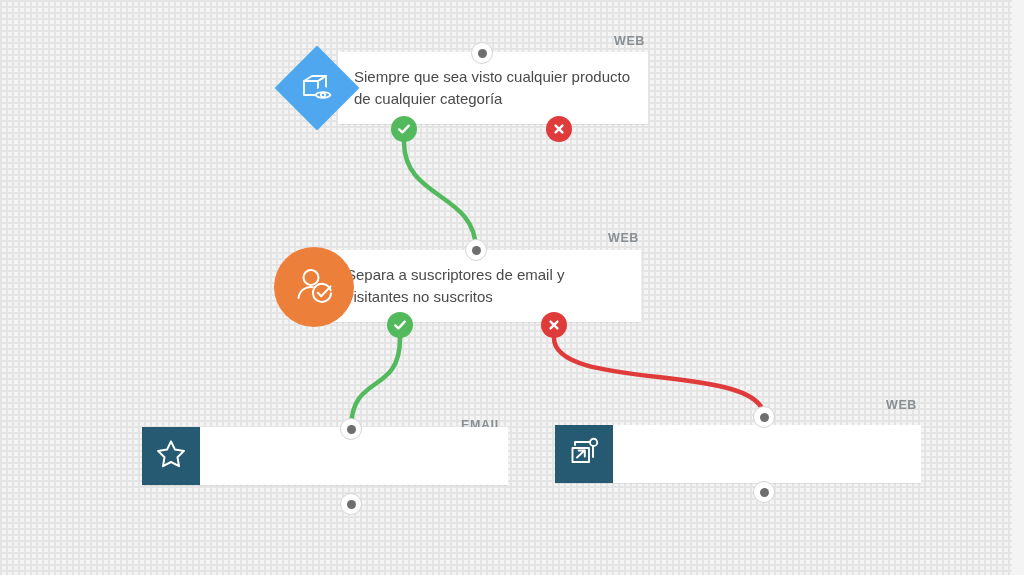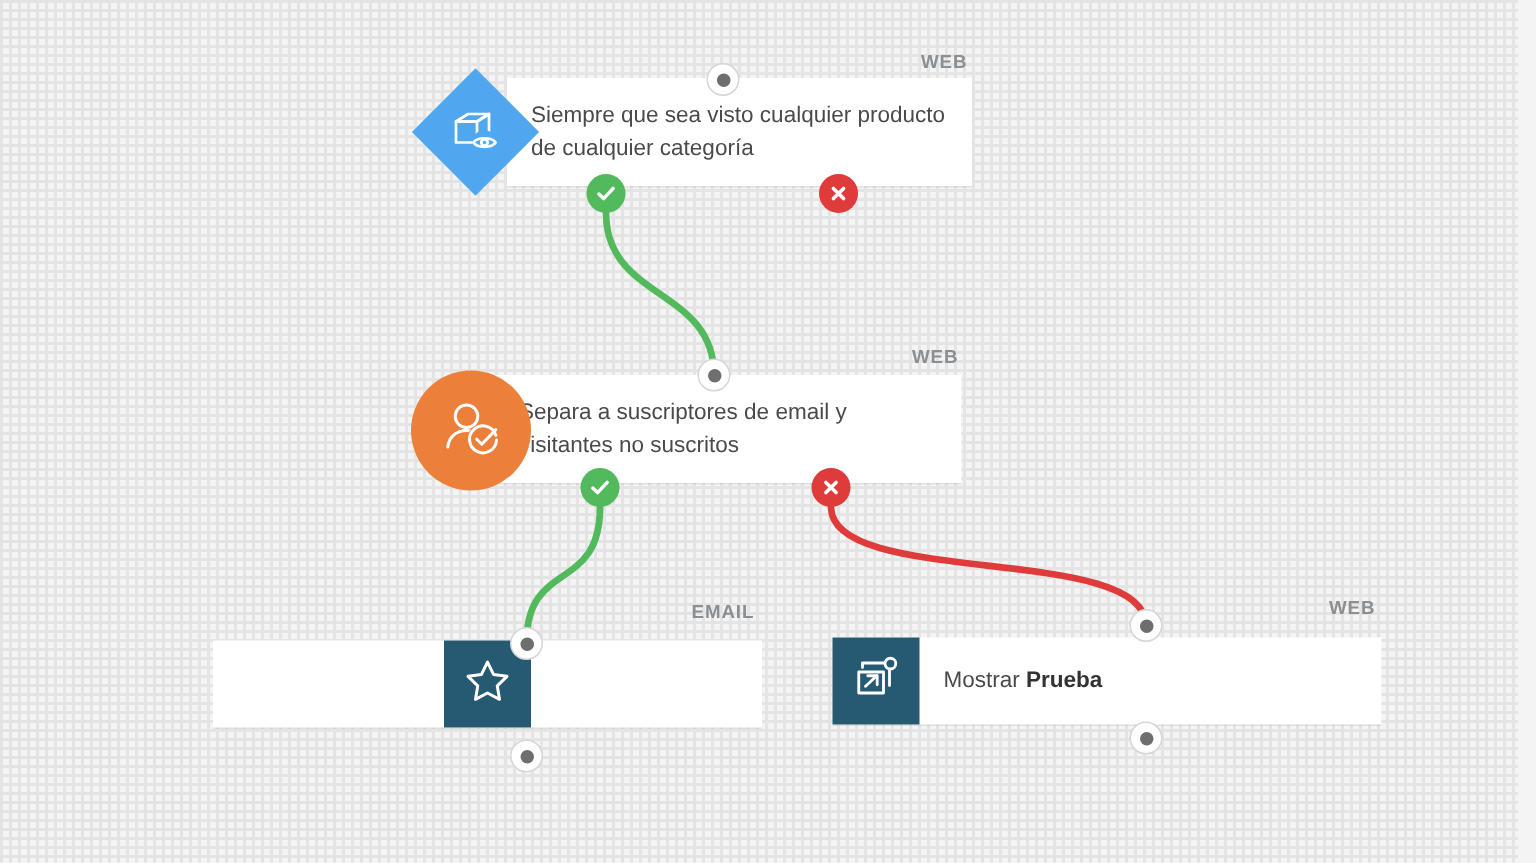--- a/index.html
+++ b/index.html
@@ -58,21 +58,20 @@
     color: #8a8f93;
     white-space: nowrap;
   }
 
   .card {
     position: absolute;
     background: #ffffff;
     display: flex;
     align-items: stretch;
     box-shadow: 0 1px 0 rgba(0,0,0,0.08);
-    justify-content: center;
   }
 
   .card-body {
     flex: 1;
     display: flex;
     align-items: center;
     padding-left: 16px;
     padding-right: 14px;
   }
 
@@ -170,21 +169,21 @@
   <div id="grid"></div>
 
   <svg id="links" viewBox="0 0 1024 575" xmlns="http://www.w3.org/2000/svg">
     <path d="M 404 142 C 404 200, 476 192, 476 250" fill="none" stroke="#52b95c" stroke-width="4.5" stroke-linecap="round"></path>
     <path d="M 400 338 C 400 396, 351 372, 351 429" fill="none" stroke="#52b95c" stroke-width="4.5" stroke-linecap="round"></path>
     <path d="M 554 338 C 554 392, 764 362, 764 417" fill="none" stroke="#df3b3b" stroke-width="4.5" stroke-linecap="round"></path>
   </svg>
 
   <div class="channel-label" style="left:614px; top:34px;">WEB</div>
   <div class="channel-label" style="left:608px; top:231px;">WEB</div>
-  <div class="channel-label" style="left:461px; top:401px;">EMAIL</div>
+  <div class="channel-label" style="left:461px; top:418px;">EMAIL</div>
   <div class="channel-label" style="left:886px; top:398px;">WEB</div>
 
   <div class="card" style="left:338px; top:52px; width:310px; height:72px;">
     <div class="card-body">
       <div class="card-text">Siempre que sea visto cualquier producto de cualquier categoría</div>
     </div>
   </div>
   <div class="icon-diamond-wrap" style="left:275px; top:46px;">
     <div class="icon-diamond"></div>
     <div class="icon-diamond-glyph">
@@ -265,20 +264,17 @@
           <g fill="none" stroke="#ffffff" stroke-width="1.9" stroke-linecap="round" stroke-linejoin="round">
             <path d="M7 9 L7 6 L25 6 L25 21"></path>
             <path d="M4.5 12 L21 12 L21 26 L4.5 26 Z"></path>
             <path d="M9 21.5 L16.5 14.5"></path>
             <path d="M10.5 14.5 L16.8 14.5 L16.8 20.5"></path>
           </g>
           <circle cx="25.6" cy="6.4" r="3.6" fill="#265a72" stroke="#ffffff" stroke-width="1.9"></circle>
         </svg>
       </div>
     </div>
-    <div class="card-body">
-      <div class="card-text"><span>Mostrar </span><b>Prueba</b></div>
-    </div>
   </div>
   <div class="port" style="left:753px; top:406px;"></div>
   <div class="port" style="left:753px; top:481px;"></div>
 
 </div>
 
 </body></html>

